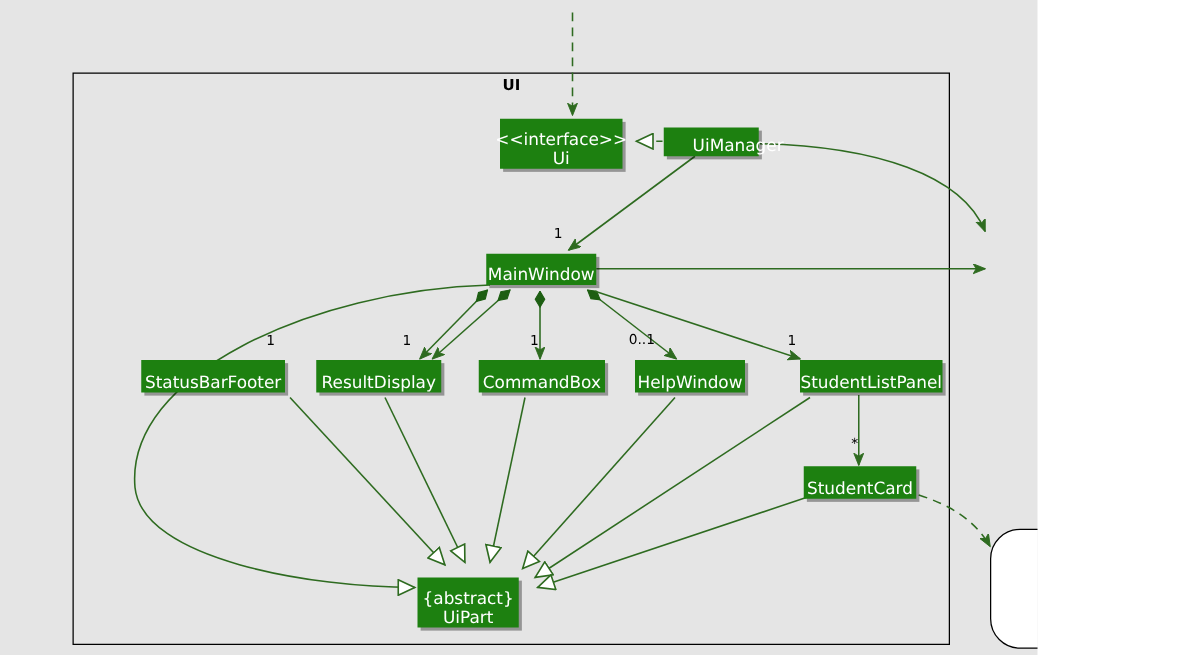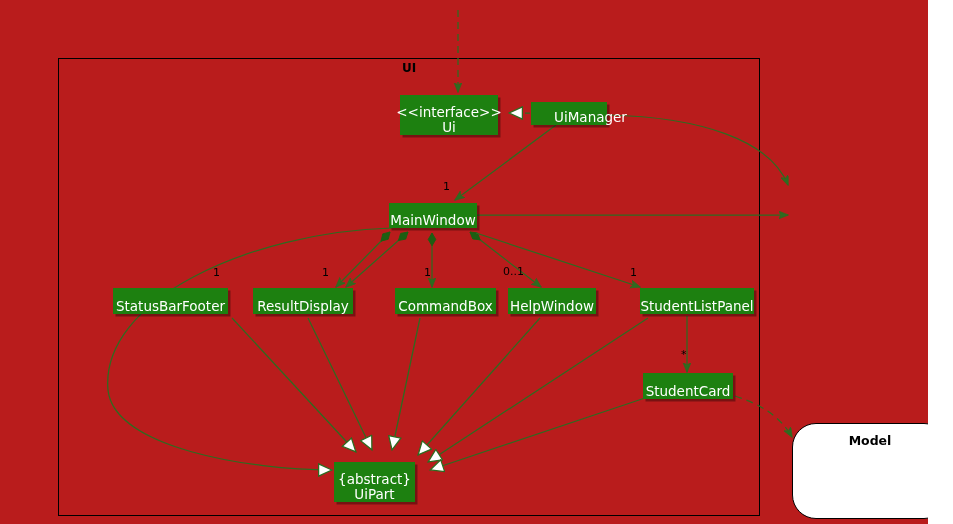--- a/index.html
+++ b/index.html
@@ -5,23 +5,23 @@
   html, body {
     margin: 0;
     padding: 0;
     background: #ffffff;
   }
   body {
     font-family: "DejaVu Sans", sans-serif;
   }
   #canvas {
     position: relative;
-    width: 928px;
+    width: 830px;
     height: 524px;
-    background: #b91c1c;
+    background: #e5e5e5;
     overflow: hidden;
   }
   svg.edges {
     position: absolute;
     left: 0;
     top: 0;
     width: 953px;
     height: 524px;
     pointer-events: none;
   }
@@ -158,21 +158,21 @@
   </div>
 
   <div class="cls" style="left:253px; top:288px; width:100px; height:26px;">
     <span class="l1">ResultDisplay</span>
   </div>
 
   <div class="cls" style="left:113px; top:288px; width:115px; height:26px;">
     <span class="l1">StatusBarFooter</span>
   </div>
 
-  <div class="cls" style="left:383px; top:288px; width:101px; height:26px;margin-left:12px;">
+  <div class="cls" style="left:383px; top:288px; width:101px; height:26px;">
     <span class="l1">CommandBox</span>
   </div>
 
   <div class="cls" style="left:508px; top:288px; width:88px; height:26px;">
     <span class="l1">HelpWindow</span>
   </div>
 
   <div class="cls" style="left:640px; top:288px; width:114px; height:26px;">
     <span class="l1">StudentListPanel</span>
   </div>

